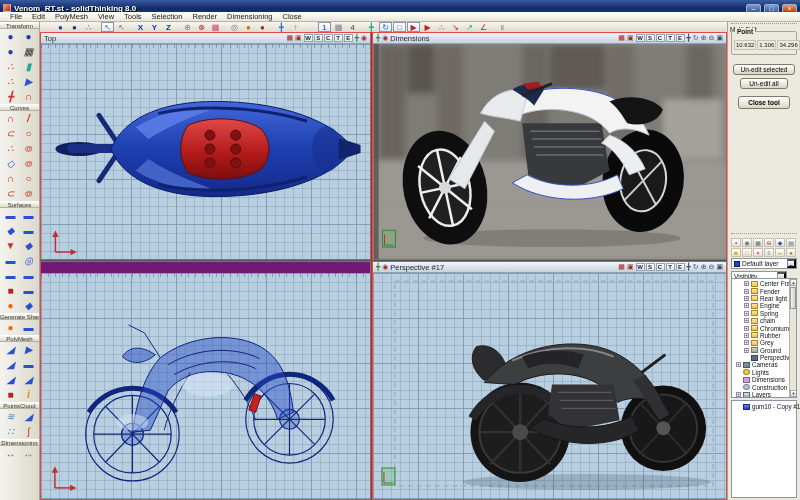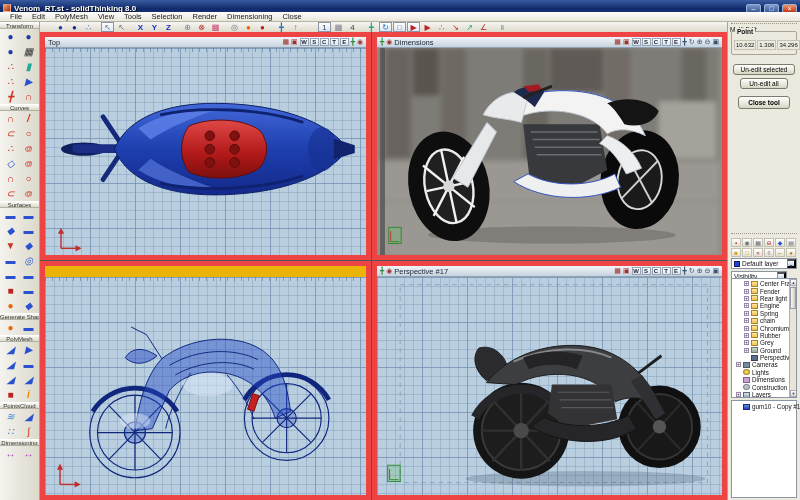--- a/index.html
+++ b/index.html
@@ -46,21 +46,21 @@
     display:flex; align-items:center; padding-left:14px; gap:1px; overflow:hidden; }
   .tbi { min-width:13px; height:10px; display:inline-flex; align-items:center; justify-content:center;
     font-size:8px; color:#345; background:transparent; border:1px solid transparent; padding:0; }
   .tbi.pressed { border:1px solid #8a96a8; background:linear-gradient(#fff,#dce6f2); }
   .tbi.blue { color:#1533c0; font-weight:bold; } .tbi.red { color:#b22; } .tbi.grn { color:#2a8; }
   .tbi.org { color:#e60; } .tbi.gry { color:#778; }
   .tb-sep { width:4px; }
 
   
   .viewports { position:absolute; top:10px; left:0; right:0; bottom:0; background:#555; }
-  .vp { position:absolute; background:#eab308; border:5px solid #ef4444; }
+  .vp { position:absolute; background:#701a75; border:1px solid #ef4444; }
   .vp-header { position:absolute; top:0; left:0; right:0; height:11px;
     background:linear-gradient(#f0f5fa,#c6d2dd); border-bottom:1px solid #8fa3b5;
     display:flex; align-items:center; gap:2px; padding:0 3px; font-size:7.5px; color:#1a2433; }
   .vp-title { white-space:nowrap; }
   .vp-hsp { flex:1; }
   .vpl { width:9px; height:8px; font-size:6px; line-height:6px; text-align:center; padding:0;
     border:1px solid #94a4b4; background:linear-gradient(#fff,#dde6ee); color:#223; font-weight:bold; }
   .vph-ico { font-size:7px; line-height:8px; }
   .c-darkred { color:#a03028; } .c-green { color:#2a8a3a; } .c-nav { color:#3a506a; }
   .vp-content { position:absolute; top:11px; left:0; right:0; bottom:0; overflow:hidden; }

